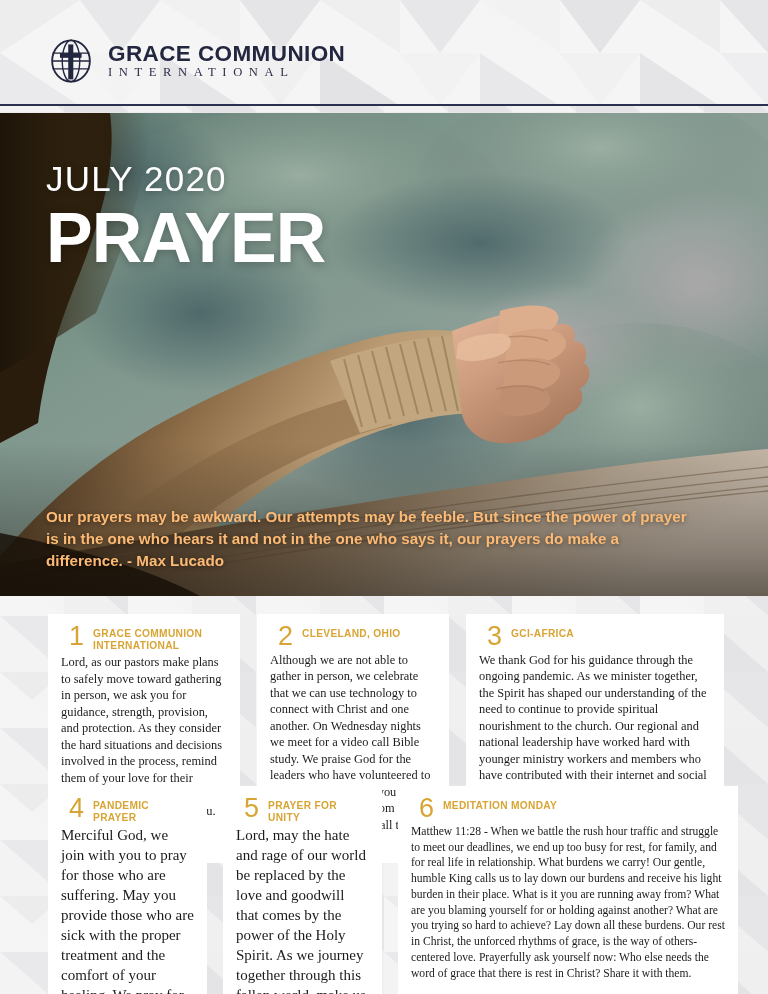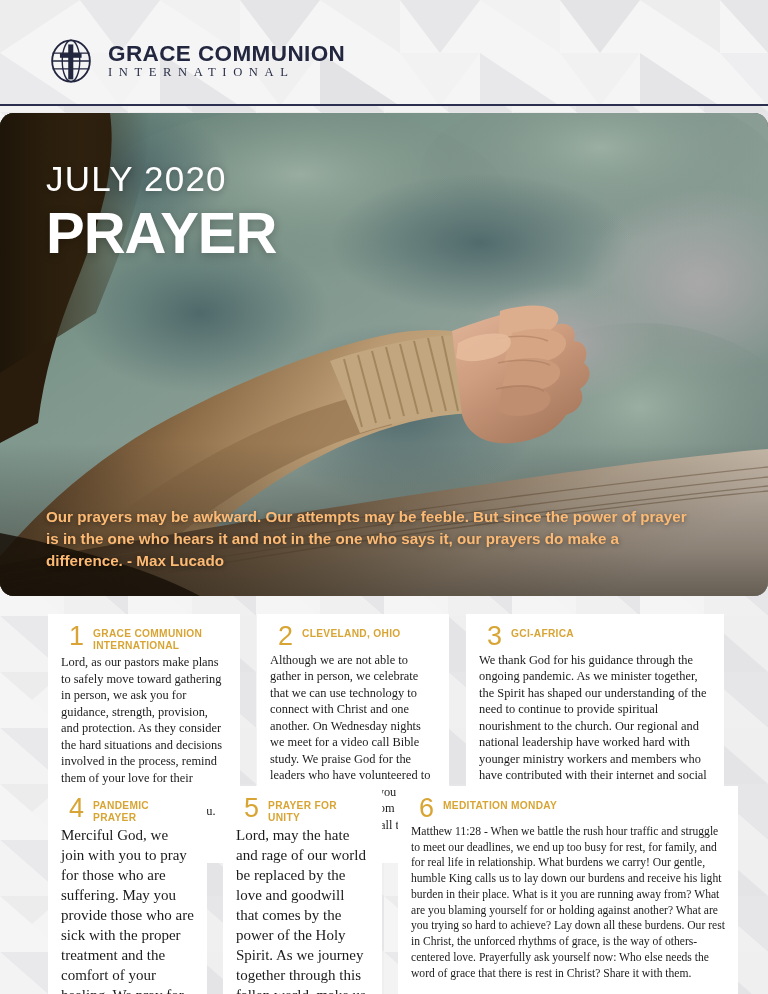--- a/index.html
+++ b/index.html
@@ -72,40 +72,39 @@
   }
 
   
   .hero {
     position: absolute;
     left: 0; top: 113px;
     width: 768px;
     height: 483px;
     overflow: hidden;
     background: #3e4a43;
-    border-radius: 14px;
   }
   .hero-photo { position: absolute; inset: 0; }
   .hero-text {
     position: absolute;
     left: 46px;
     top: 48px;
     z-index: 4;
   }
   .hero-date {
     font-size: 35px;
     color: #ffffff;
     letter-spacing: 1.2px;
     font-weight: 300;
     line-height: 1;
     display: block;
     text-shadow: 0 1px 6px rgba(0,0,0,0.25);
   }
   .hero-title-1 {
-    font-size: 58px;
+    font-size: 70px;
     font-weight: bold;
     color: #ffffff;
     letter-spacing: -1px;
     line-height: 0.92;
     display: block;
     margin-top: 10px;
     text-shadow: 0 2px 10px rgba(0,0,0,0.25);
   }
   .hero-title-2 {
     font-size: 84px;

